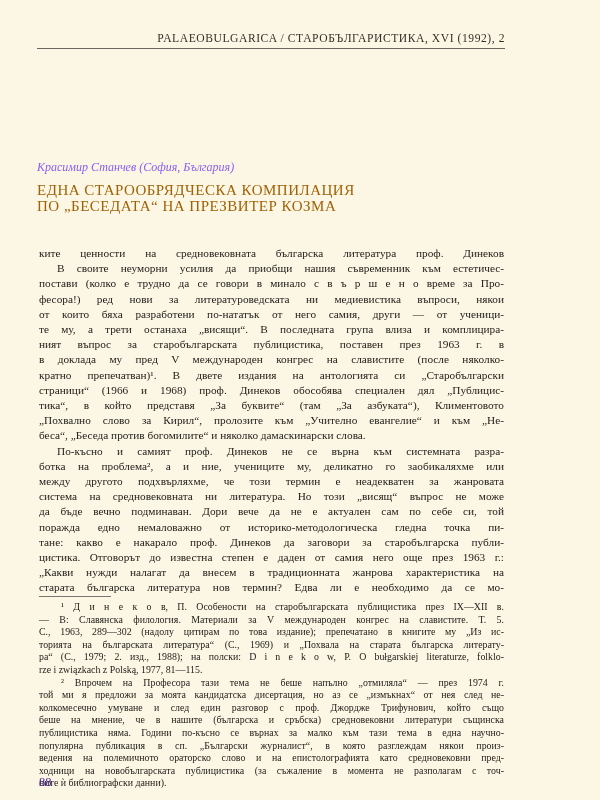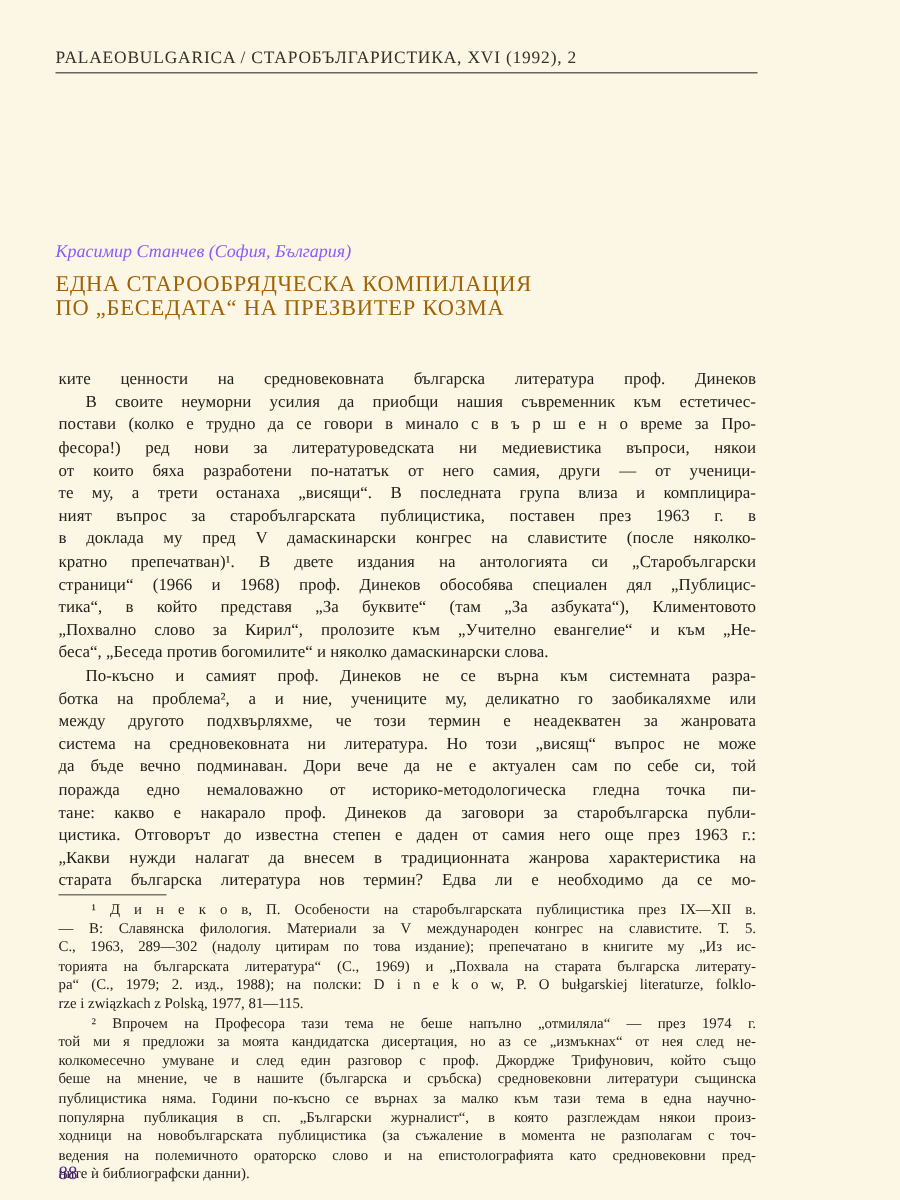--- a/index.html
+++ b/index.html
@@ -8,20 +8,21 @@
     background: #fbf7e4;
     font-family: "Liberation Serif", "DejaVu Serif", serif;
     color: #2a2622;
     position: relative;
   }
   .page { position: absolute; left: 0; top: 0; width: 600px; height: 800px; }
   .running-head {
     position: absolute; left: 37px; top: 32px; width: 468px;
     font-size: 11.6px; letter-spacing: 0.55px; color: #35302a;
     white-space: nowrap;
+    text-align: right;
   }
   .head-rule {
     position: absolute; left: 37px; top: 48px; width: 468px; height: 1px;
     border-top: 1.3px solid #6a655e;
   }
   .author {
     position: absolute; left: 37px; top: 160px;
     font-style: italic; font-size: 12px; color: #8b5cf6;
     white-space: nowrap;
   }
@@ -68,21 +69,21 @@
   </div>
 
   <div class="body-text">
     <span class="line">ките ценности на средновековната българска литература проф. Динеков</span>
     <span class="line indent">В своите неуморни усилия да приобщи нашия съвременник към естетичес-</span>
     <span class="line">постави (колко е трудно да се говори в минало  с в ъ р ш е н о  време за Про-</span>
     <span class="line">фесора!) ред нови за литературоведската ни медиевистика въпроси, някои</span>
     <span class="line">от които бяха разработени по-нататък от него самия, други — от ученици-</span>
     <span class="line">те му, а трети останаха „висящи“. В последната група влиза и комплицира-</span>
     <span class="line">ният въпрос за старобългарската публицистика, поставен през 1963 г. в</span>
-    <span class="line">в доклада му пред V дамаскинарски конгрес на славистите (после няколко-</span>
+    <span class="line">в доклада му пред V международен конгрес на славистите (после няколко-</span>
     <span class="line">кратно препечатван)¹. В двете издания на антологията си „Старобългарски</span>
     <span class="line">страници“ (1966 и 1968) проф. Динеков обособява специален дял „Публицис-</span>
     <span class="line">тика“, в който представя „За буквите“ (там „За азбуката“), Климентовото</span>
     <span class="line">„Похвално слово за Кирил“, пролозите към „Учително евангелие“ и към „Не-</span>
     <span class="line last">беса“, „Беседа против богомилите“ и няколко дамаскинарски слова.</span>
     <span class="line indent">По-късно и самият проф. Динеков не се върна към системната разра-</span>
     <span class="line">ботка на проблема², а и ние, учениците му, деликатно го заобикаляхме или</span>
     <span class="line">между другото подхвърляхме, че този термин е неадекватен за жанровата</span>
     <span class="line">система на средновековната ни литература. Но този „висящ“ въпрос не може</span>
     <span class="line">да бъде вечно подминаван. Дори вече да не е актуален сам по себе си, той</span>
@@ -101,19 +102,19 @@
     <span class="line">С., 1963, 289—302 (надолу цитирам по това издание); препечатано в книгите му „Из ис-</span>
     <span class="line">торията на българската литература“ (С., 1969) и „Похвала на старата българска литерату-</span>
     <span class="line">ра“ (С., 1979; 2. изд., 1988); на полски: D i n e k o w, P. O bułgarskiej literaturze, folklo-</span>
     <span class="line last">rze i związkach z Polską, 1977, 81—115.</span>
     <span class="line indent">² Впрочем на Професора тази тема не беше напълно „отмиляла“ — през 1974 г.</span>
     <span class="line">той ми я предложи за моята кандидатска дисертация, но аз се „измъкнах“ от нея след не-</span>
     <span class="line">колкомесечно умуване и след един разговор с проф. Джордже Трифунович, който също</span>
     <span class="line">беше на мнение, че в нашите (българска и сръбска) средновековни литератури същинска</span>
     <span class="line">публицистика няма. Години по-късно се върнах за малко към тази тема в една научно-</span>
     <span class="line">популярна публикация в сп. „Български журналист“, в която разглеждам някои произ-</span>
+    <span class="line">ведения на полемичното ораторско слово и на епистолографията като средновековни пред-</span>
     <span class="line">ходници на новобългарската публицистика (за съжаление в момента не разполагам с точ-</span>
-    <span class="line">ведения на полемичното ораторско слово и на епистолографията като средновековни пред-</span>
     <span class="line last">ните ѝ библиографски данни).</span>
   </div>
 
   <div class="page-number">88</div>
 </div>
 
 </body></html>

